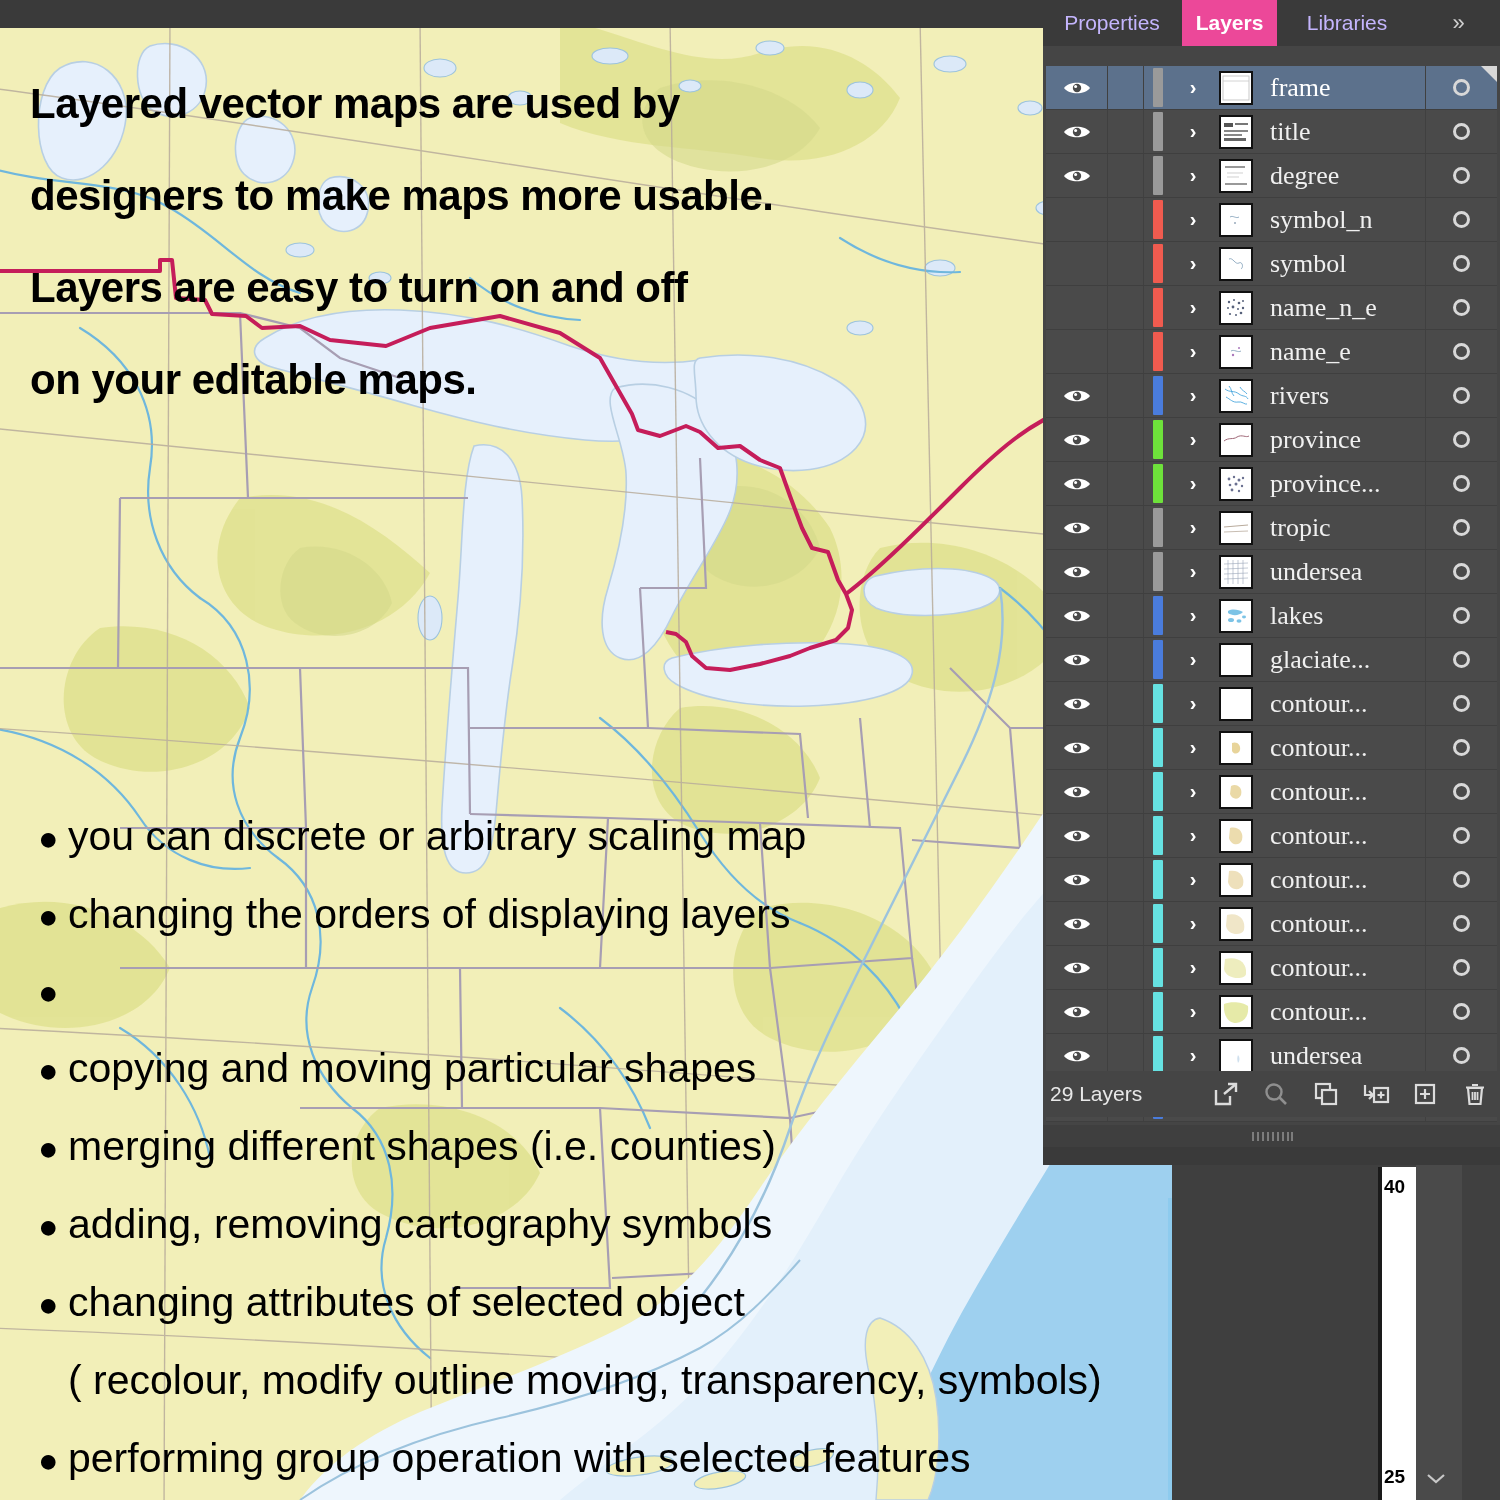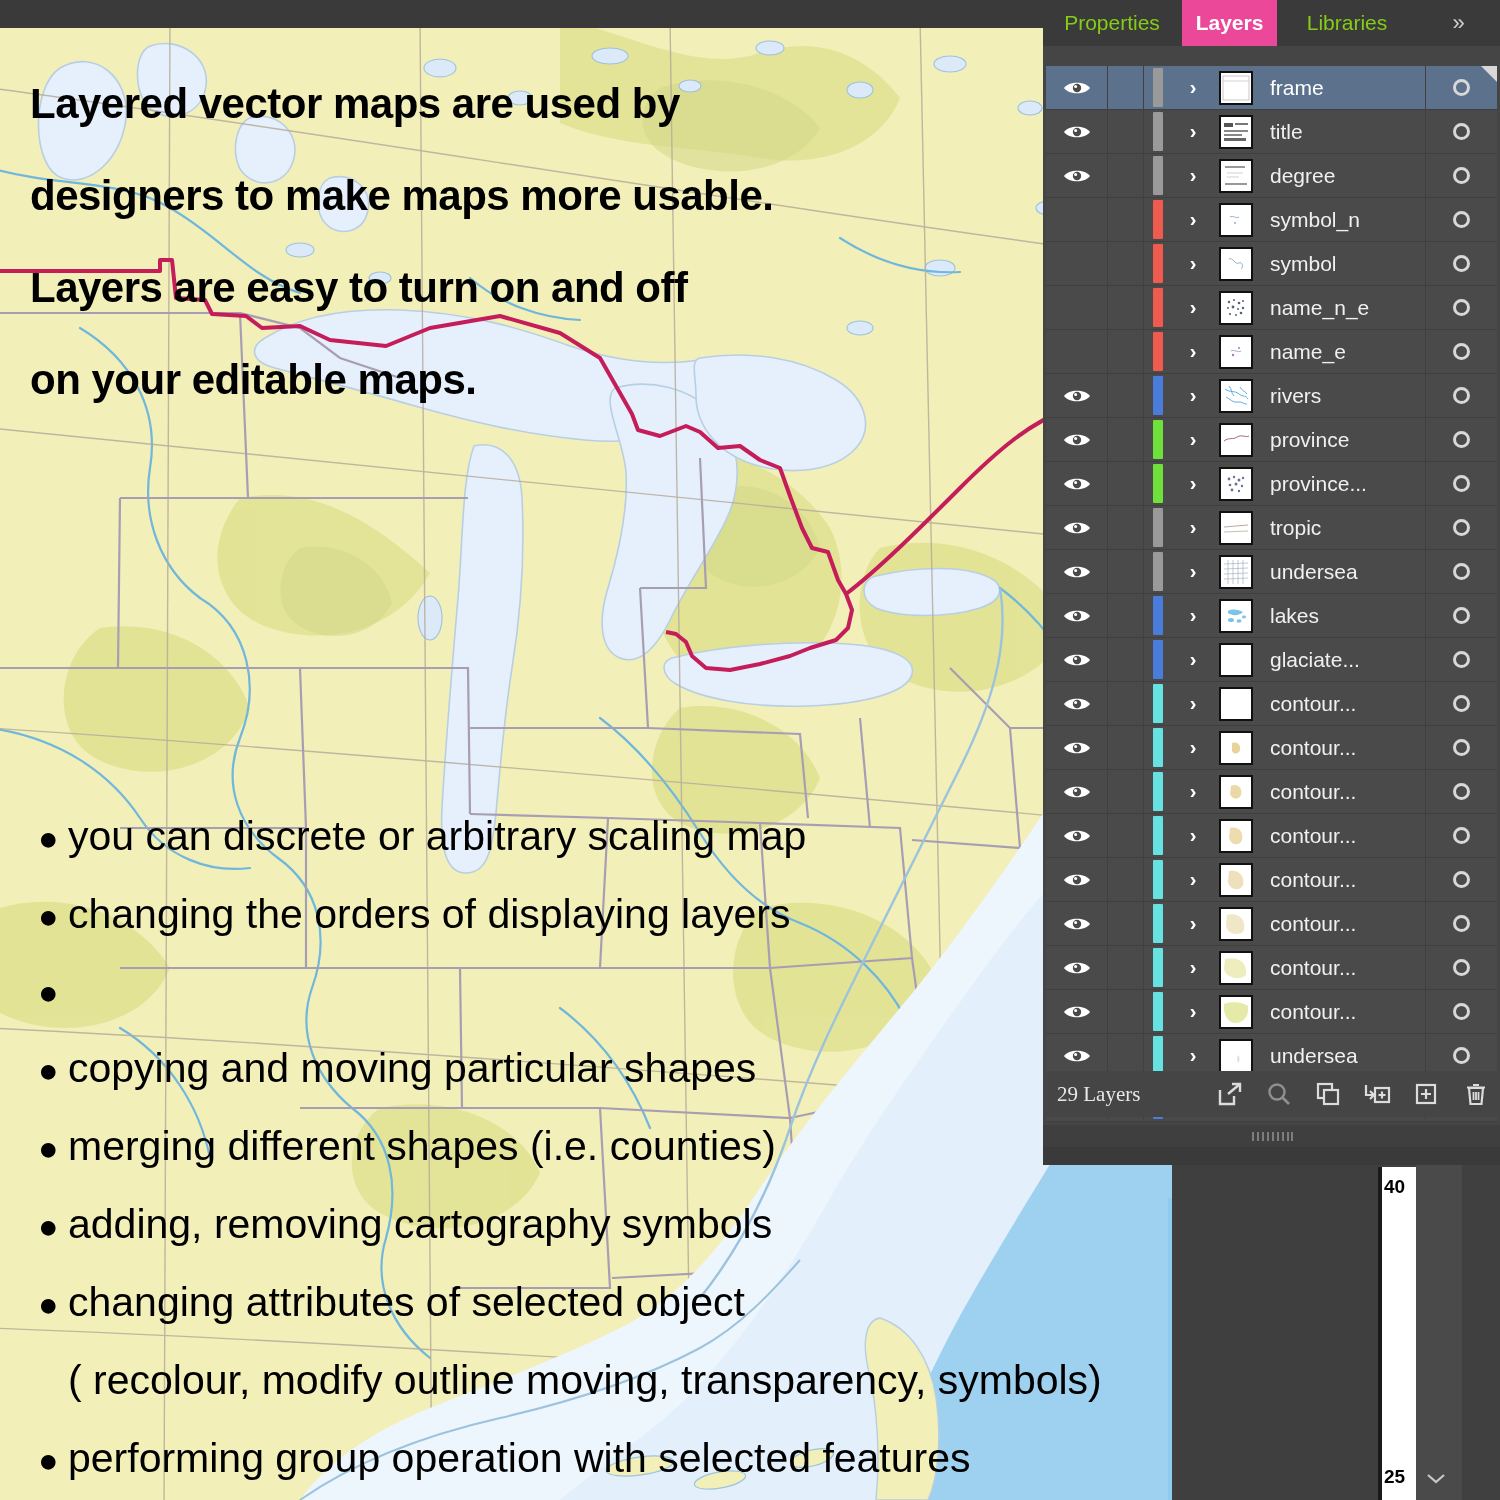--- a/index.html
+++ b/index.html
@@ -38,21 +38,21 @@
   .bul{display:flex;align-items:baseline;white-space:nowrap;}
   .bul .dot{width:30px;flex:0 0 30px;font-size:34px;line-height:76px;}
   .bul .dot.none{visibility:hidden;}
   .bul .txt{}
 
   
   .panel{position:absolute;left:1043px;top:0px;width:457px;height:1165px;
          background:#454545;}
   .tabbar{position:absolute;left:0;top:0;width:457px;height:46px;background:#3a3a3a;}
   .tab{position:absolute;top:0;height:46px;display:flex;align-items:center;
-       justify-content:center;color:#84cc16;font-size:21px;
+       justify-content:center;color:#c4b5fd;font-size:21px;
        font-family:"Liberation Sans",sans-serif;}
   .tab.active{background:#ec4899;color:#ffffff;font-weight:bold;}
   .tab-properties{left:0px;width:138px;}
   .tab-layers{left:139px;width:95px;}
   .tab-libraries{left:235px;width:138px;}
   .tab-overflow{left:374px;width:83px;color:#cfcfcf;font-size:22px;}
   .panel-body{position:absolute;left:0;top:46px;width:457px;height:1047px;
               background:#454545;}
   .rows{position:absolute;left:3px;top:20px;width:451px;}
 
@@ -64,35 +64,35 @@
   .cell-lock{width:36px;flex:0 0 36px;border-right:1px solid #404040;height:43px;
              box-sizing:border-box;}
   .cell-color{width:28px;flex:0 0 28px;display:flex;align-items:center;
               justify-content:center;height:43px;box-sizing:border-box;}
   .colorbar{width:10px;height:39px;border-radius:1px;}
   .cell-arrow{width:42px;flex:0 0 42px;display:flex;align-items:center;
               justify-content:center;color:#fff;font-size:20px;font-weight:bold;}
   .cell-thumb{width:44px;flex:0 0 44px;display:flex;align-items:center;justify-content:center;}
   .thumb{width:34px;height:34px;background:#fff;border:2px solid #111;box-sizing:border-box;
          position:relative;overflow:hidden;}
-  .cell-name{flex:1 1 auto;color:#f0f0f0;font-size:21px;padding-left:12px;
-             font-family:Liberation Sans, sans-serif;overflow:hidden;white-space:nowrap;}
+  .cell-name{flex:1 1 auto;color:#f0f0f0;font-size:26px;padding-left:12px;
+             font-family:Liberation Serif, serif;overflow:hidden;white-space:nowrap;}
   .row.selected .cell-name{color:#ffffff;}
   .cell-target{width:72px;flex:0 0 72px;display:flex;align-items:center;justify-content:center;
                border-left:1px solid #404040;height:43px;box-sizing:border-box;}
   .tgt{width:17px;height:17px;border:3px solid #d8d8d8;border-radius:50%;box-sizing:border-box;}
   .eye svg{display:block;}
   .corner-tri{position:absolute;right:0;top:0;width:0;height:0;
               border-top:16px solid #d8d8d8;border-left:16px solid transparent;}
 
   
   .panel-footer{position:absolute;left:0;bottom:48px;width:457px;height:46px;
                 background:#454545;display:flex;align-items:center;}
-  .footer-count{color:#e8e8e8;font-size:21px;padding-left:14px;width:158px;
-                font-family:Liberation Serif, serif;}
+  .footer-count{color:#e8e8e8;font-size:21px;padding-left:7px;width:158px;
+                font-family:Liberation Sans, sans-serif;}
   .fbtn{width:52px;height:46px;display:flex;align-items:center;justify-content:center;}
   .panel-grip{position:absolute;left:0;bottom:18px;width:457px;height:22px;
               background:#3f3f3f;display:flex;align-items:center;justify-content:center;}
   .grip-lines{width:42px;height:11px;}
   .panel-base{position:absolute;left:0;bottom:0;width:457px;height:18px;background:#3a3a3a;}
 
   
   .right-gutter{position:absolute;left:1416px;top:1165px;width:84px;height:335px;
                 background:#4a4a4a;}
   .right-gutter2{position:absolute;left:1462px;top:1165px;width:38px;height:335px;

